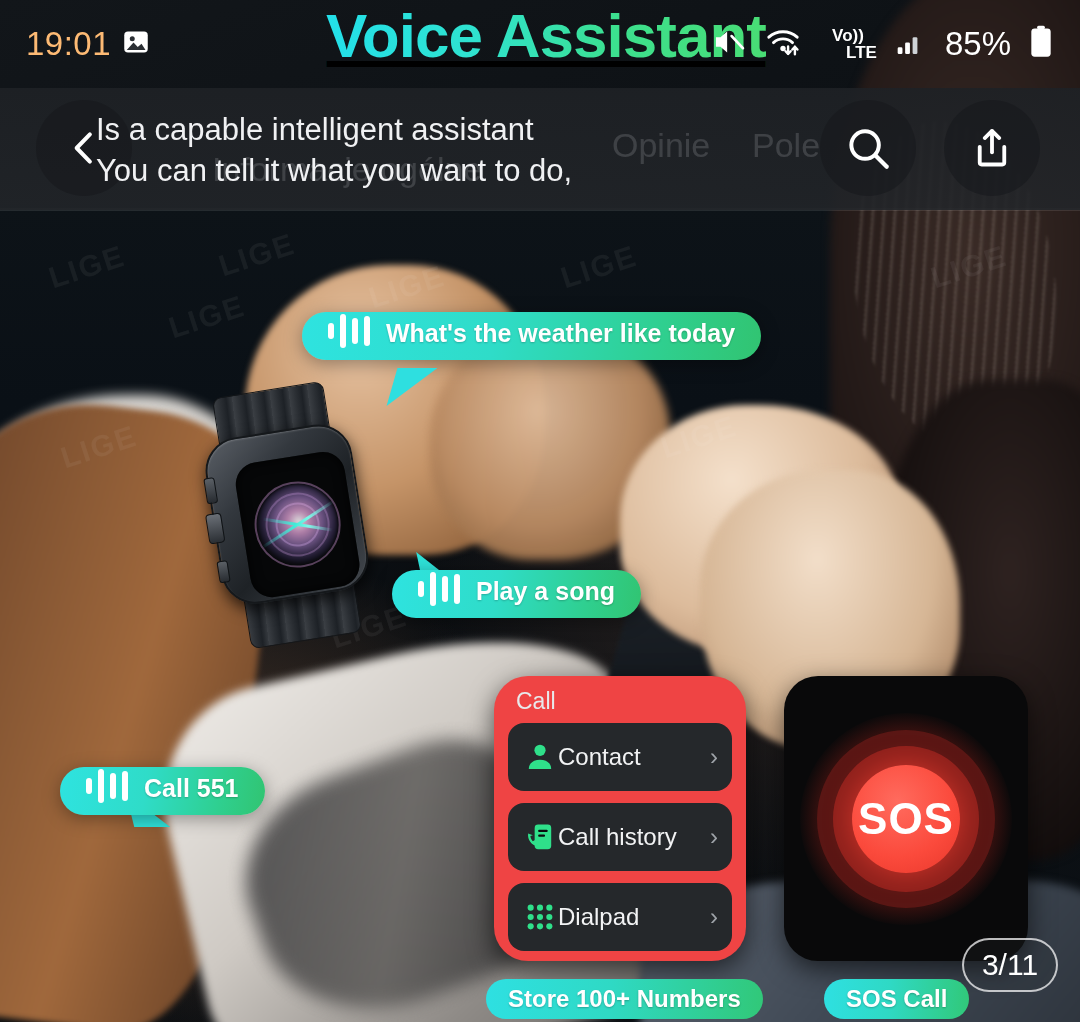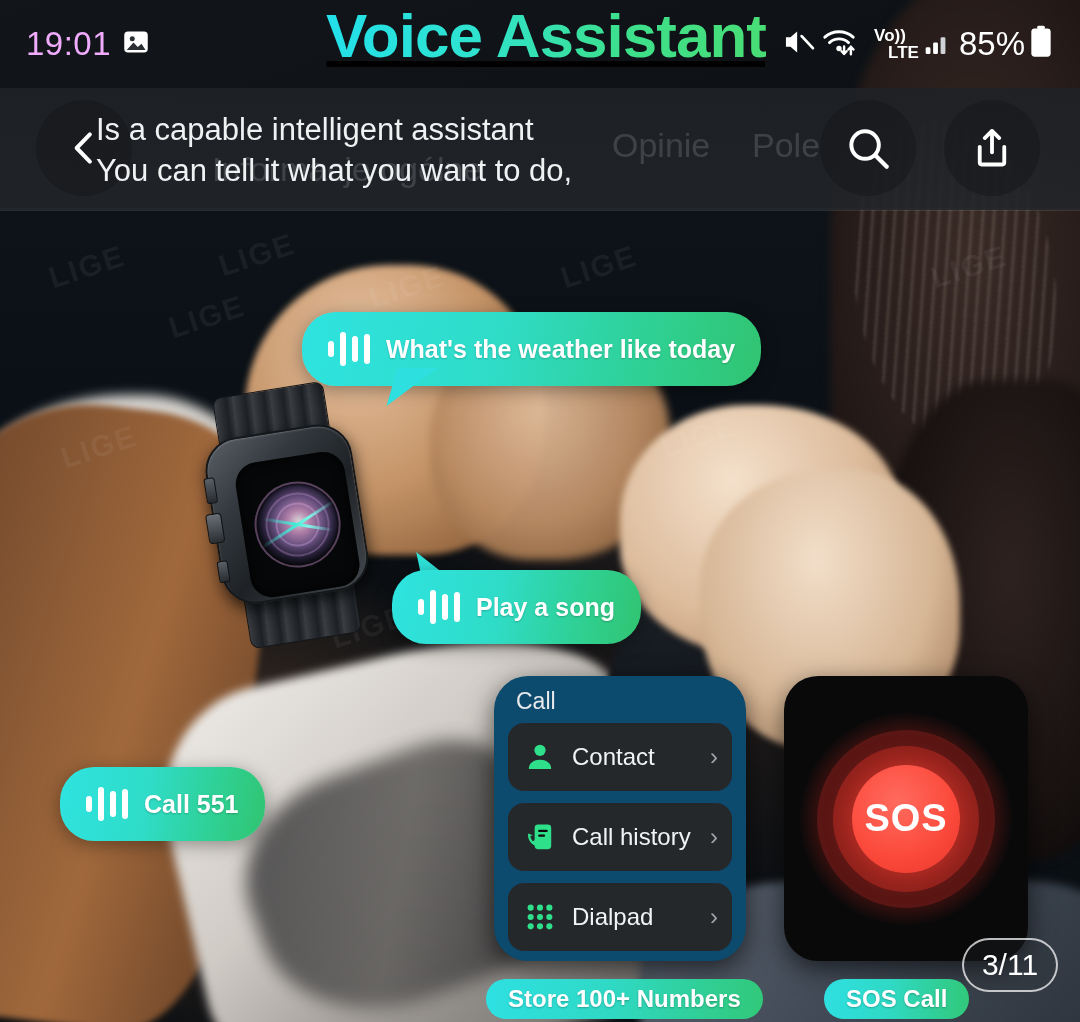--- a/index.html
+++ b/index.html
@@ -147,61 +147,61 @@
     position:absolute; left:-5px; width:11px; background:linear-gradient(180deg,#5b6066,#272b30);
     border-radius:3px; border:1px solid #101316;
   }
   .watch-crown {
     position:absolute; left:-9px; top:70px; width:16px; height:30px;
     background:linear-gradient(180deg,#6a6f76,#2b2f34); border-radius:4px; border:1px solid #101316;
   }
 
   
   .bubble {
-    position:absolute; display:flex; align-items:center; gap:16px;
-    padding:0 26px; height:74px; border-radius:34px;
+    position:absolute; display:flex; align-items:flex-end; gap:16px;
+    padding:12px 26px; height:48px; border-radius:34px;
     background:linear-gradient(100deg,#2ee3e0 0%,#2fdcc8 42%,#2fcf8f 78%,#31c471 100%);
     box-shadow:0 4px 18px rgba(0,0,0,.35);
   }
   .bubble-text { color:#fff; font-size:25px; font-weight:700; white-space:nowrap;
                  text-shadow:0 1px 2px rgba(0,0,0,.22); }
   .wave { display:flex; align-items:center; gap:6px; height:34px; }
   .wave i { display:block; width:6px; border-radius:3px; background:#fff; }
   .tail { position:absolute; width:0; height:0; }
 
   
   .panel-call {
     position:absolute; left:494px; top:676px; width:252px; height:285px;
-    background:#0c4a6e; border-radius:34px; overflow:hidden;
+    background:#ef4444; border-radius:34px; overflow:hidden;
     box-shadow:0 8px 26px rgba(0,0,0,.6);
   }
   .panel-call-title { color:#e8e9eb; font-size:23px; padding:12px 0 8px 22px; font-weight:400; }
   .call-row {
     display:flex; align-items:center; margin:0 14px 12px 14px; height:68px;
     background:#25282b; border-radius:16px; padding:0 14px;
   }
-  .call-row-label { color:#f2f3f4; font-size:24px; margin-left:14px; flex:1; }
+  .call-row-label { color:#f2f3f4; font-size:24px; flex:1; }
   .chev { color:#9ea3a8; font-size:24px; font-weight:300; }
   .ico { width:36px; height:36px; flex:0 0 36px; display:flex; align-items:center; justify-content:center; }
 
   .panel-sos {
     position:absolute; left:784px; top:676px; width:244px; height:285px;
     background:#09090a; border-radius:34px; overflow:hidden;
     box-shadow:0 8px 26px rgba(0,0,0,.6);
     display:flex; align-items:center; justify-content:center;
   }
   .sos-rings { position:relative; width:220px; height:220px; display:flex; align-items:center; justify-content:center; }
   .sos-ring { position:absolute; border-radius:50%; }
   .sos-core {
     position:relative; width:108px; height:108px; border-radius:50%;
     background:radial-gradient(circle at 42% 34%, #ff6b5e 0%, #fb4a3c 58%, #e8372b 100%);
     display:flex; align-items:center; justify-content:center;
     box-shadow:0 0 26px rgba(255,70,55,.55);
   }
-  .sos-core span { color:#fff; font-size:38px; font-weight:700; letter-spacing:1px; }
+  .sos-core span { color:#fff; font-size:44px; font-weight:700; letter-spacing:1px; }
 
   
   .pill {
     position:absolute; height:40px; padding:0 22px; border-radius:22px;
     display:flex; align-items:center; justify-content:center;
     background:linear-gradient(95deg,#2ee0e2 0%,#2fd9c4 45%,#31c878 100%);
     color:#fff; font-size:24px; font-weight:700; white-space:nowrap;
     text-shadow:0 1px 2px rgba(0,0,0,.25);
   }
   .counter {
@@ -211,22 +211,22 @@
     color:#fff; font-size:30px; background:rgba(40,44,50,.22);
   }
 
   
   .statusbar {
     position:absolute; left:0; top:0; width:1080px; height:88px;
     display:flex; align-items:center; justify-content:space-between;
     padding:0 26px; z-index:40;
   }
   .sb-left { display:flex; align-items:center; gap:10px; }
-  .sb-time { color:#f0abfc; font-size:33px; font-weight:400; letter-spacing:.5px; }
-  .sb-right { display:flex; align-items:center; gap:3px; }
+  .sb-time { color:#fdba74; font-size:33px; font-weight:400; letter-spacing:.5px; }
+  .sb-right { display:flex; align-items:center; gap:17px; }
   .sb-batt-text { color:#fff; font-size:33px; font-weight:400; }
 
   .title-overlay {
     position:absolute; left:6px; top:0; width:1080px; height:90px;
     display:flex; justify-content:center; z-index:30;
     pointer-events:none;
     text-decoration:underline;
   }
   .title-text {
     font-size:62px; font-weight:800; letter-spacing:-1px;

